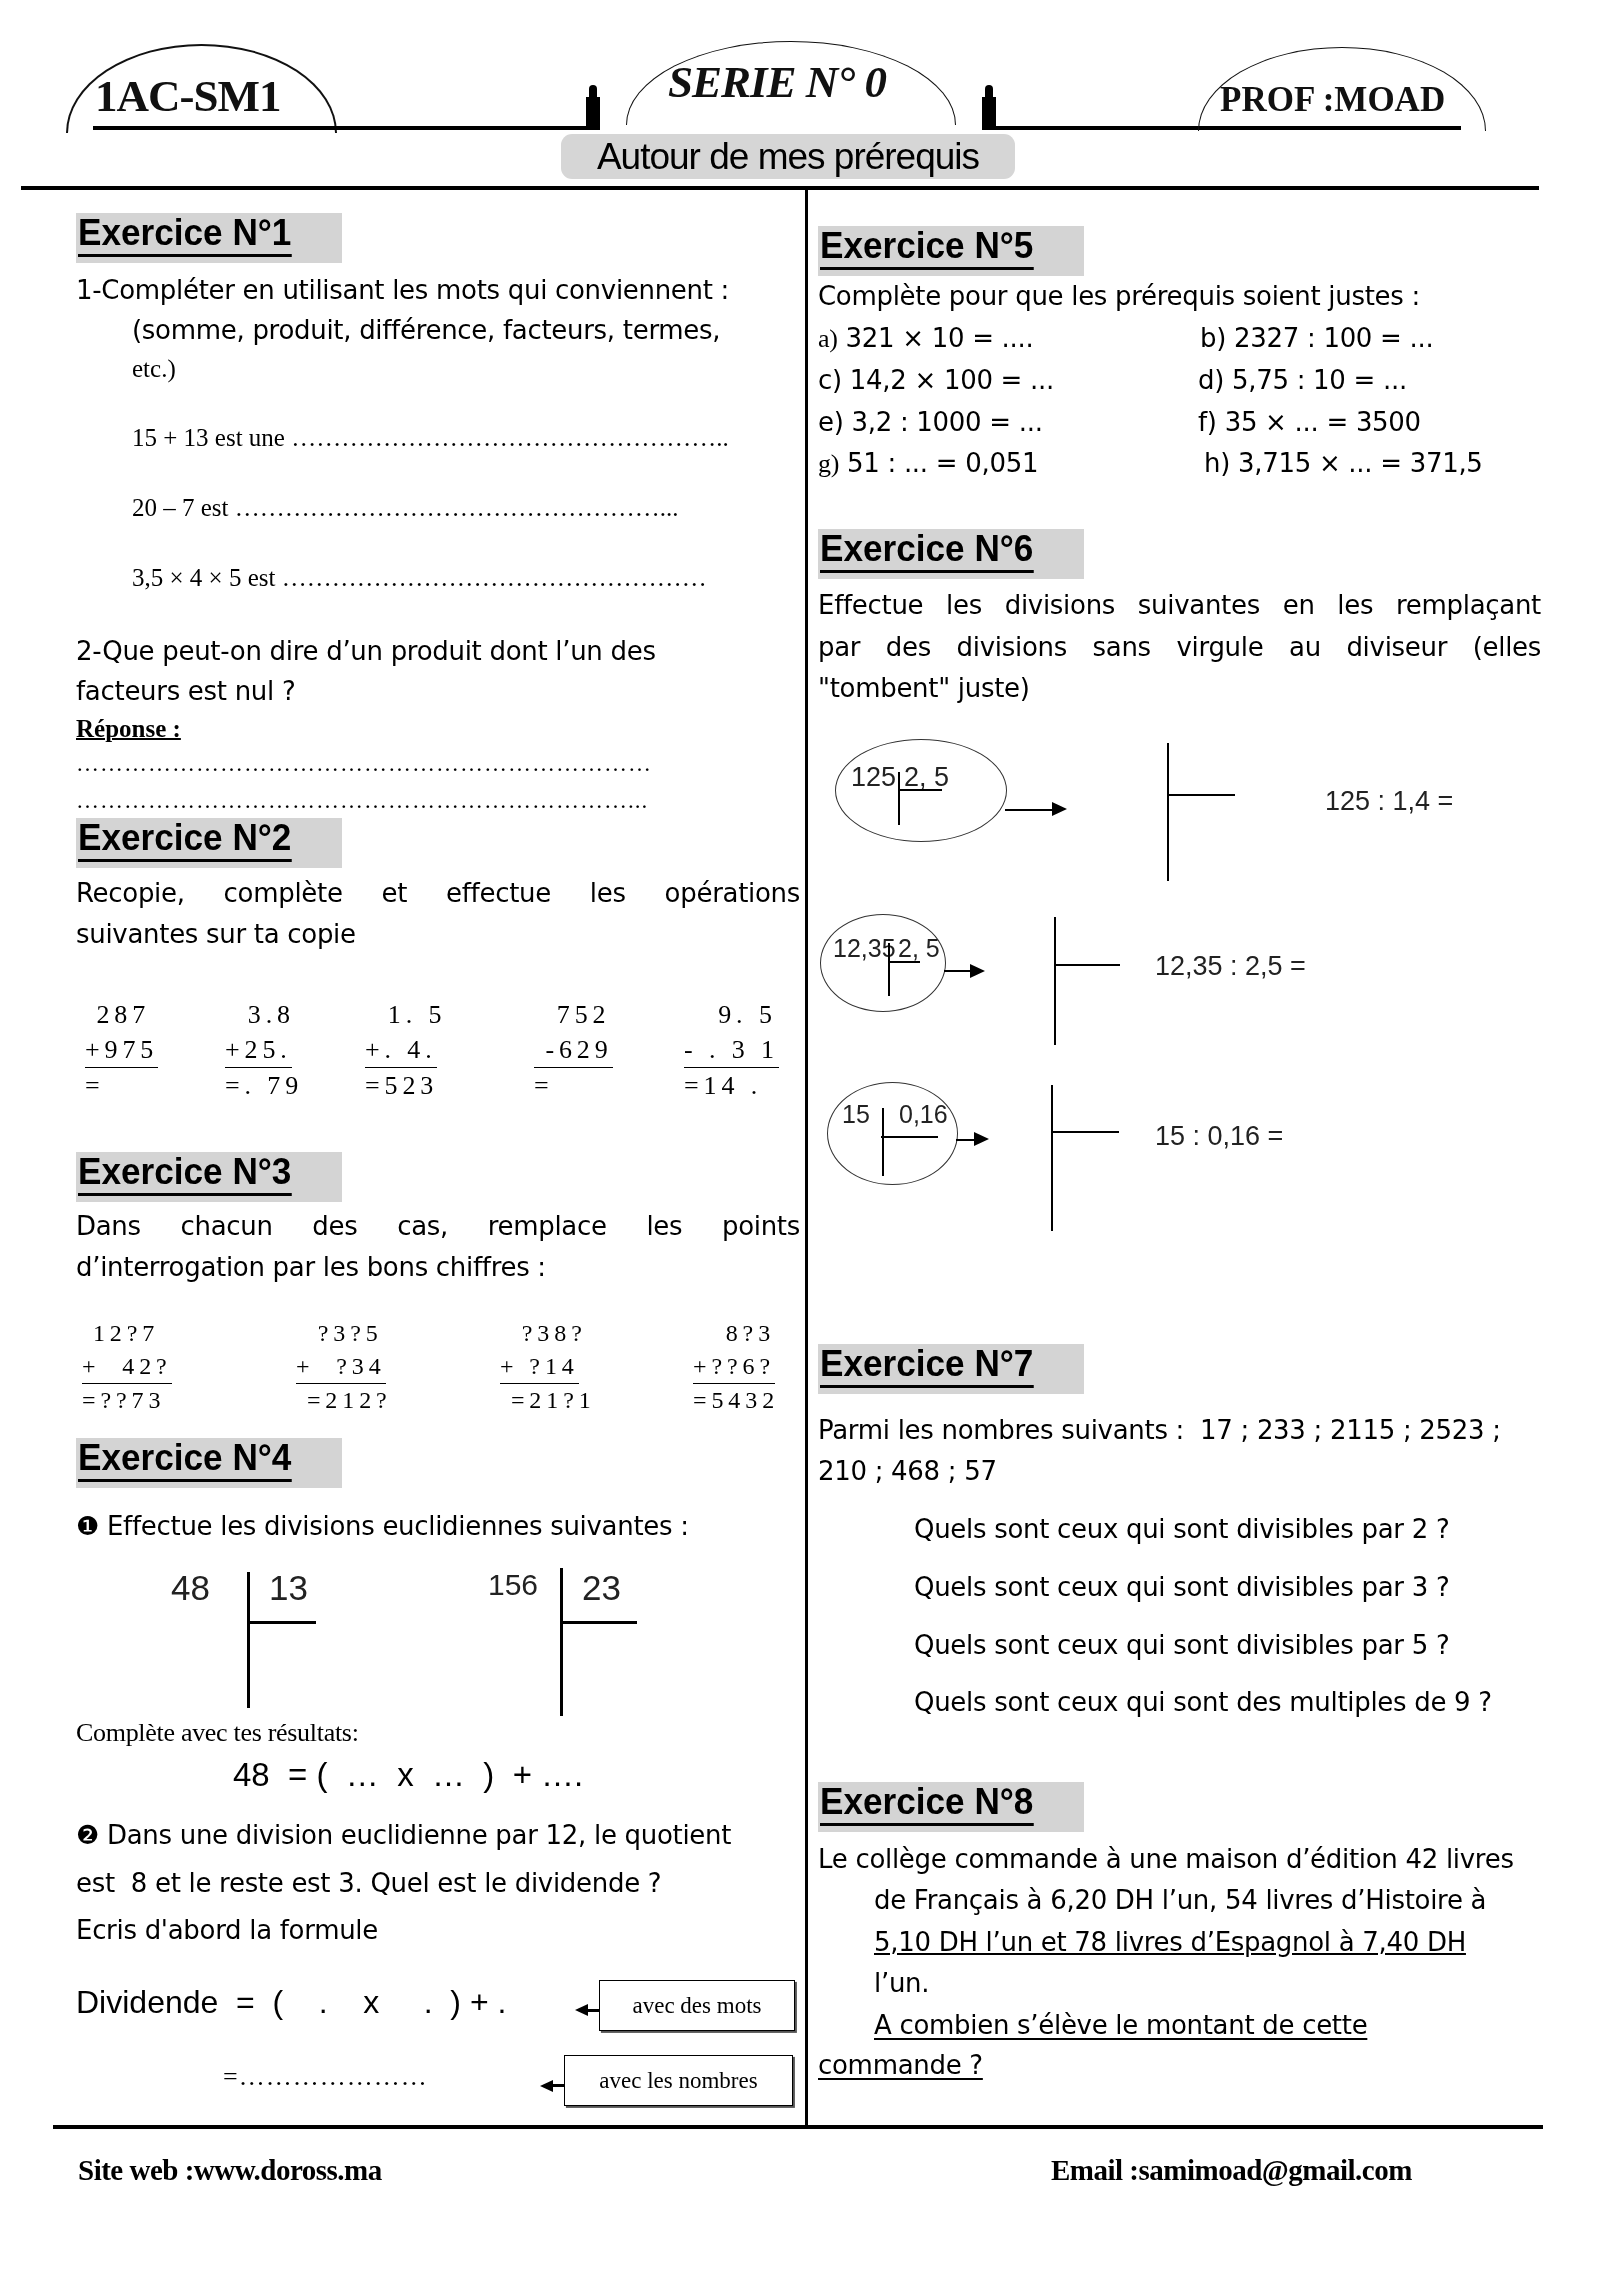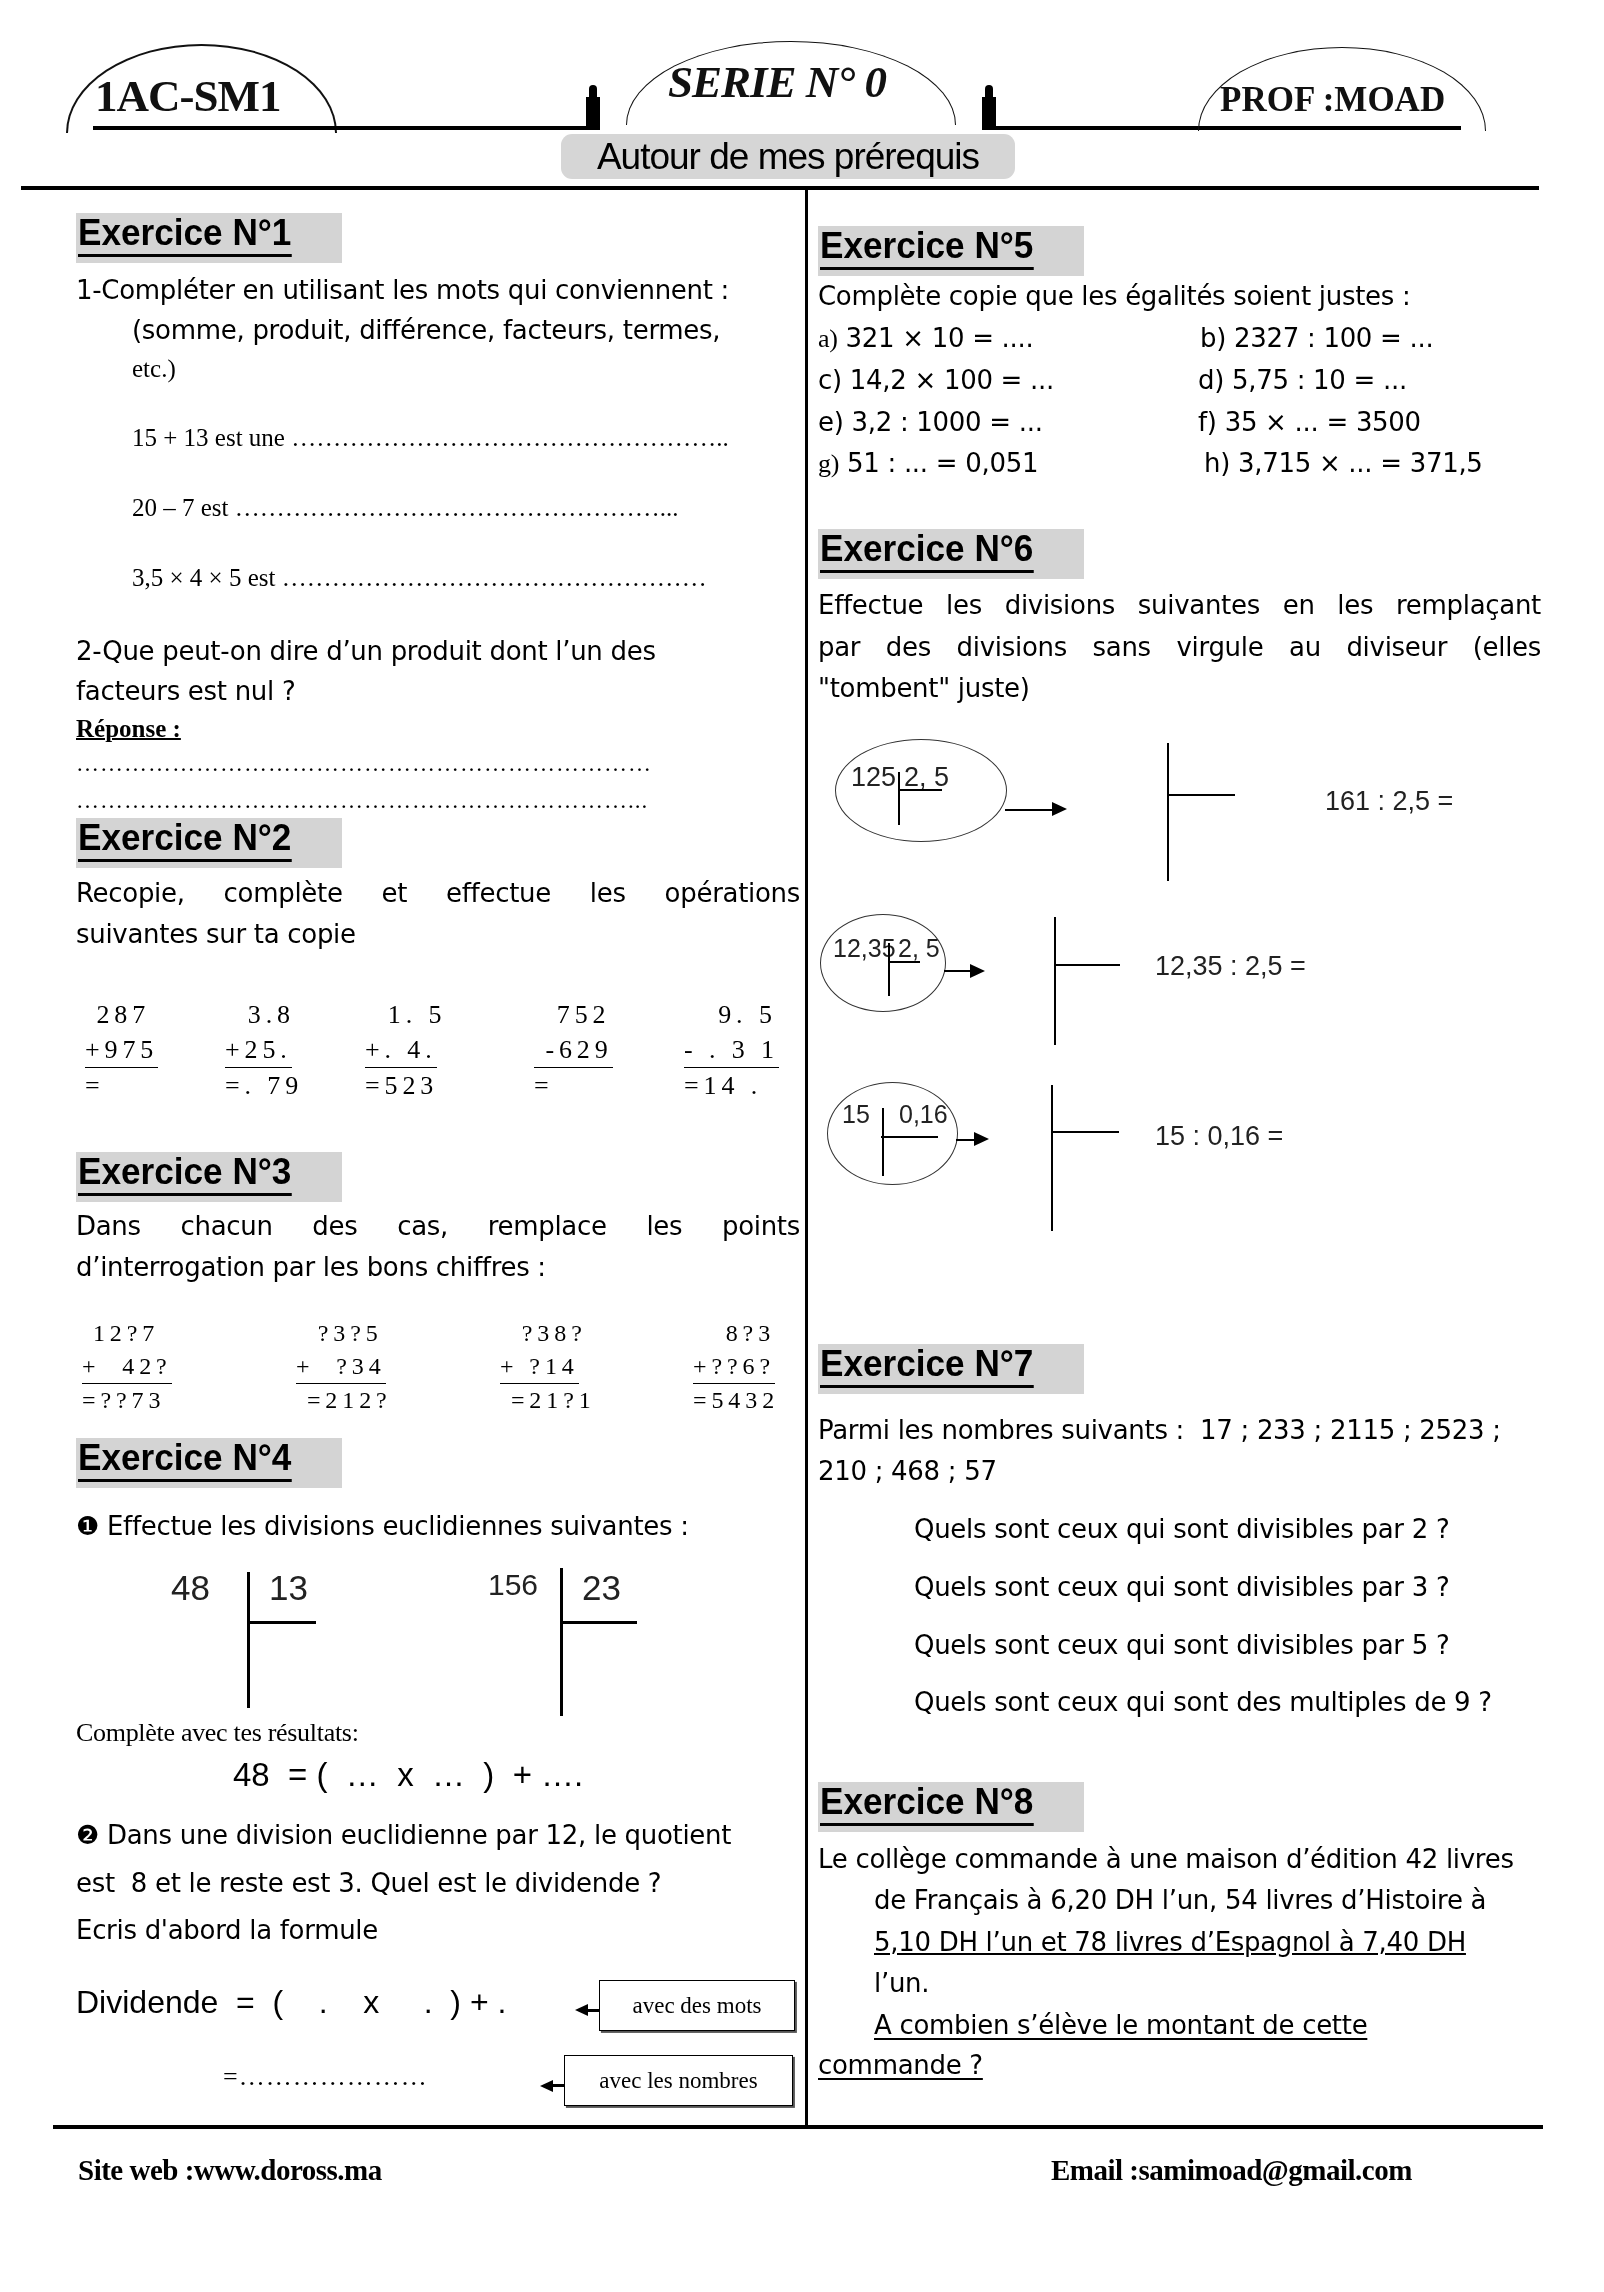--- a/index.html
+++ b/index.html
@@ -149,21 +149,21 @@
   <div class="abs serif" style="left:223px;top:2062px;font-size:26px;white-space:pre;letter-spacing:1px;">=…………………</div>
   <div class="arrow-left" style="left:540px;top:2080px;"></div>
   <div class="arrow-left-stem" style="left:551px;top:2084px;width:13.6px;"></div>
   <div class="label-box" style="left:564px;top:2055px;width:227px;height:49px;line-height:49px;">avec les nombres</div>
 </section>
 
 <section>
   <div class="ex-title" style="left:818px;top:226px;">
       <span>Exercice N°5</span>
     </div>
-  <div class="abs hand" style="left:818px;top:281px;">Complète copie que les égalités soient justes :</div>
+  <div class="abs hand" style="left:818px;top:281px;">Complète pour que les prérequis soient justes :</div>
 
   <div class="abs hand" style="left:818px;top:323px;"><span class="serif">a)</span> <span>321 × 10 = ....</span></div>
   <div class="abs hand" style="left:1200px;top:323px;"><span>b)</span> <span>2327 : 100 = ...</span></div>
   <div class="abs hand" style="left:818px;top:365px;"><span>c)</span> <span>14,2 × 100 = ...</span></div>
   <div class="abs hand" style="left:1198px;top:365px;"><span>d)</span> <span>5,75 : 10 = ...</span></div>
   <div class="abs hand" style="left:818px;top:407px;"><span>e)</span> <span>3,2 : 1000 = ...</span></div>
   <div class="abs hand" style="left:1198px;top:407px;"><span>f)</span> <span>35 × ... = 3500</span></div>
   <div class="abs hand" style="left:818px;top:448px;"><span class="serif">g)</span> <span>51 : ... = 0,051</span></div>
   <div class="abs hand" style="left:1204px;top:448px;"><span>h)</span> <span>3,715 × ... = 371,5</span></div>
 </section>
@@ -179,21 +179,21 @@
   <div>
     <div class="ellipse" style="left:835px;top:739px;width:170px;height:101px;"></div>
     <div class="divtext" style="left:851px;top:762px;">125</div>
     <div class="divtext" style="left:904px;top:762px;">2, 5</div>
     <div class="vline" style="left:898px;top:772px;height:53px;"></div>
     <div class="hline" style="left:898px;top:789px;width:44px;"></div>
     <div class="hline" style="left:1005px;top:809px;width:49px;"></div>
     <div class="arr-right" style="left:1052px;top:802px;"></div>
     <div class="vline" style="left:1167px;top:743px;height:138px;"></div>
     <div class="hline" style="left:1167px;top:794px;width:68px;"></div>
-    <div class="divtext" style="left:1325px;top:786px;">161 : 2,5 =</div>
+    <div class="divtext" style="left:1325px;top:786px;">125 : 1,4 =</div>
   </div>
 
   <div>
     <div class="ellipse" style="left:820px;top:914px;width:124px;height:96px;"></div>
     <div class="divtext" style="left:833px;top:934px;font-size:25px;">12,35</div>
     <div class="divtext" style="left:898px;top:934px;font-size:25px;">2, 5</div>
     <div class="vline" style="left:888px;top:943px;height:53px;"></div>
     <div class="hline" style="left:888px;top:961px;width:32px;"></div>
     <div class="hline" style="left:944px;top:970px;width:27px;"></div>
     <div class="arr-right" style="left:970px;top:964px;"></div>

